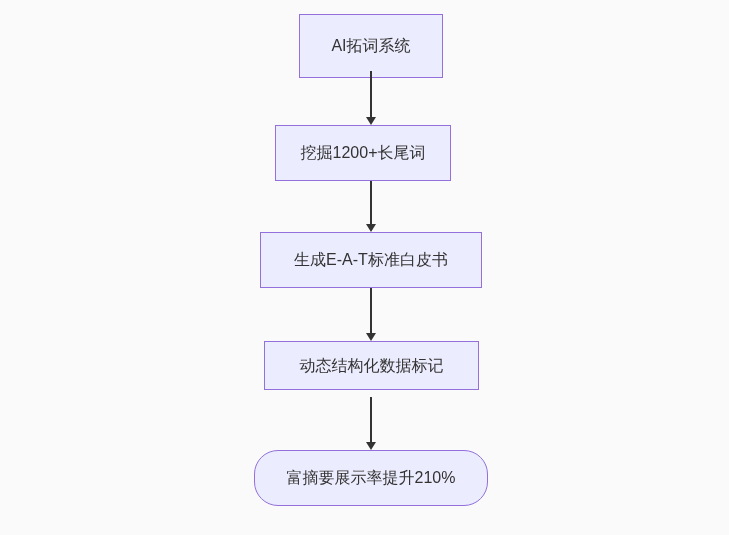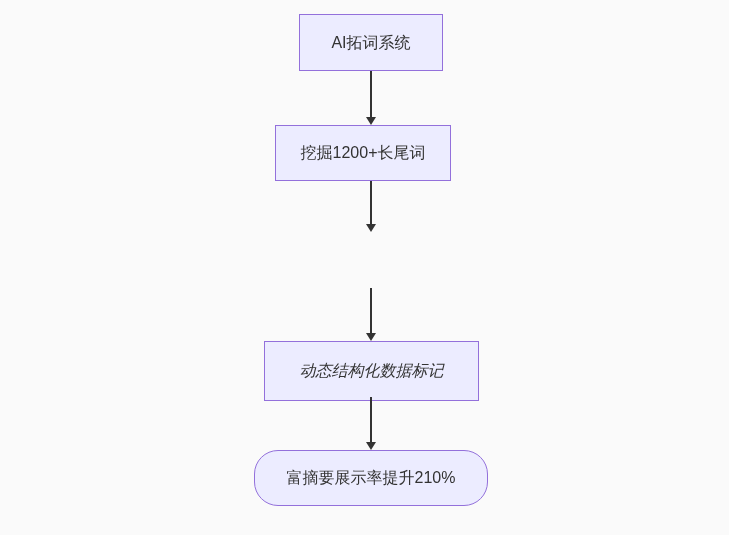--- a/index.html
+++ b/index.html
@@ -28,24 +28,24 @@
     color: var(--text-color);
     display: flex;
     align-items: center;
     justify-content: center;
     font-size: 16px;
     line-height: 1.2;
     text-align: center;
     white-space: nowrap;
   }
   
-  .n1 { left: 299px; top: 14px;  width: 144px; height: 57px; }
+  .n1 { left: 299px; top: 14px;  width: 144px; height: 64px; }
   .n2 { left: 275px; top: 125px; width: 176px; height: 56px; }
   .n3 { left: 260px; top: 232px; width: 222px; height: 56px; }
-  .n4 { left: 264px; top: 341px; width: 215px; height: 60px; font-style: italic; }
+  .n4 { left: 264px; top: 341px; width: 215px; height: 49px; }
   .n5 { left: 254px; top: 450px; width: 234px; height: 56px; border-radius: 24px; }
 
   .arrow {
     position: absolute;
     left: 366px;   
     width: 10px;
   }
   .a1 { top: 71px;  height: 54px; }
   .a2 { top: 181px; height: 51px; }
   .a3 { top: 288px; height: 53px; }
@@ -81,20 +81,23 @@
 
   <div class="node n2">
     <span>挖掘1200+长尾词</span>
   </div>
 
   <div class="arrow a2">
     <div class="line"></div>
     <div class="head"></div>
   </div>
 
+  <div class="node n3">
+    <span>生成E-A-T标准白皮书</span>
+  </div>
 
   <div class="arrow a3">
     <div class="line"></div>
     <div class="head"></div>
   </div>
 
   <div class="node n4">
     <span>动态结构化数据标记</span>
   </div>
 

